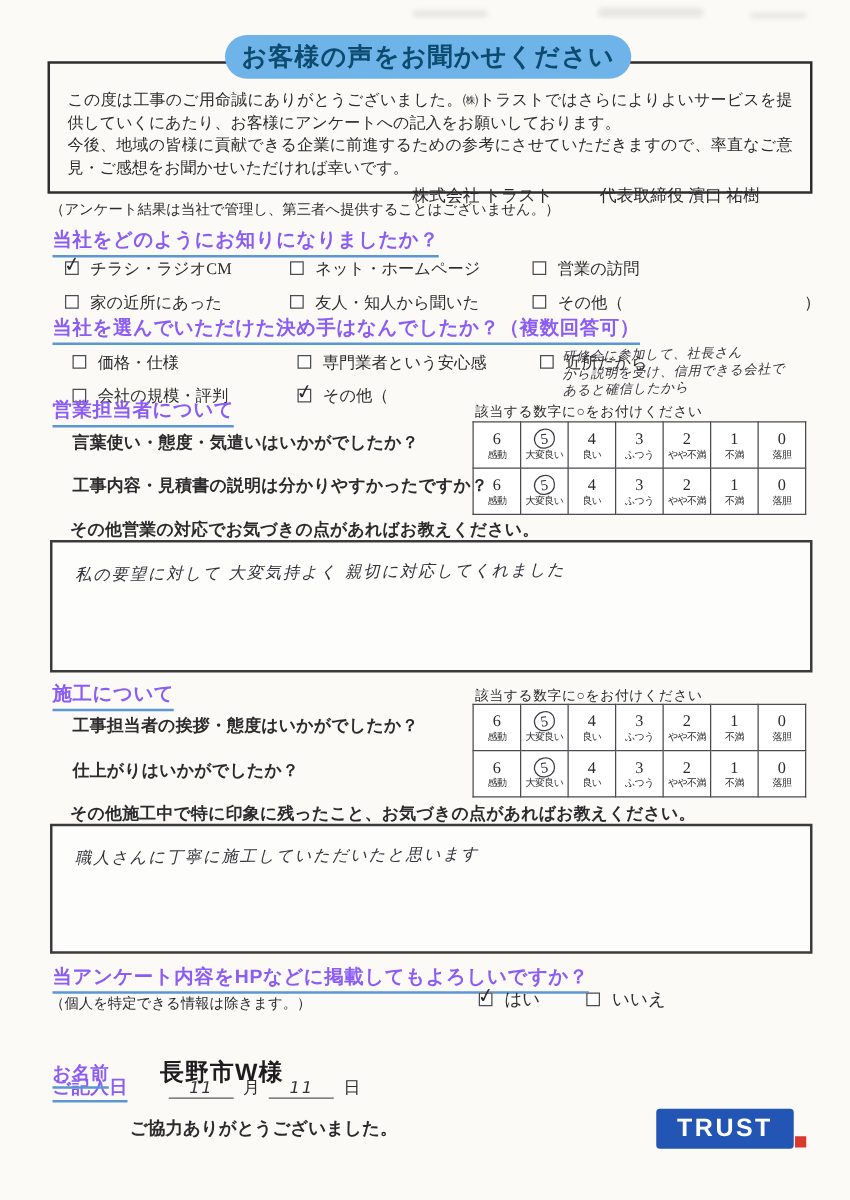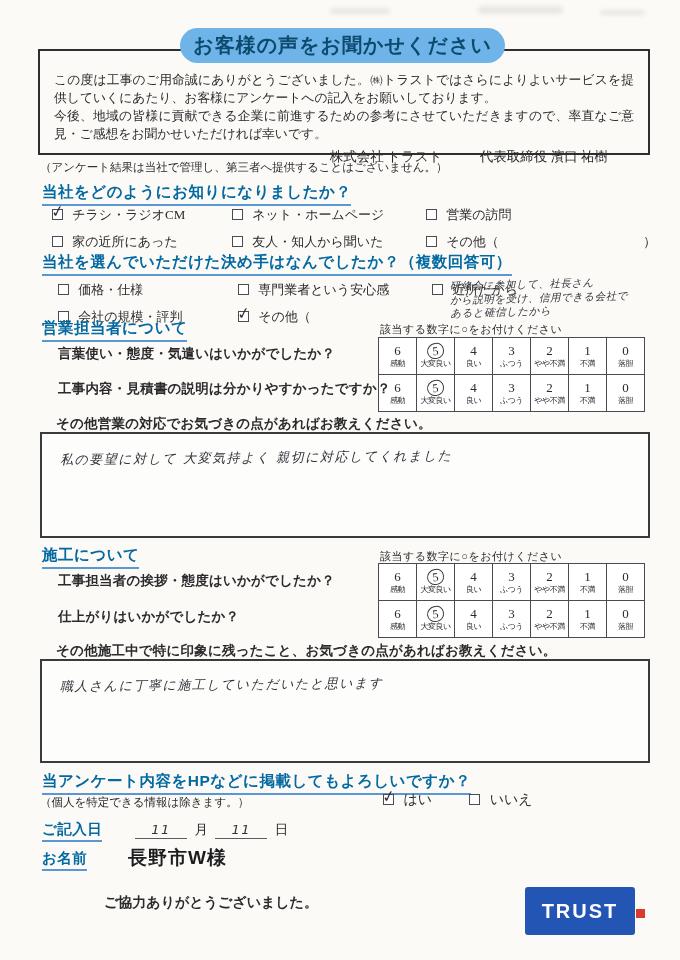--- a/index.html
+++ b/index.html
@@ -25,21 +25,21 @@
     padding:20px 14px 0 14px; font-size:12.8px; line-height:1.42;
   }
   .intro-box p { text-align:justify; }
   .signature { text-align:right; padding-right:26px; margin-top:3px; font-size:13.5px; }
   .signature .sig-role { margin-left:34px; }
   .privacy { position:absolute; top:160px; left:40px; font-size:11.5px; }
 
   
   .h-blue {
     position:absolute; display:inline-block;
-    color:#0369a1; font-family:"Liberation Sans", sans-serif;
+    color:#8b5cf6; font-family:"Liberation Sans", sans-serif;
     font-weight:700; font-size:15.5px; letter-spacing:.5px;
     border-bottom:2px solid #5b97d2; padding-bottom:1px;
   }
   .h-blue-sm { font-size:14.5px; }
 
   
   .opt-grid {
     position:absolute; display:grid; grid-template-columns:180px 194px 216px;
     row-gap:9px; font-size:13px;
   }
@@ -109,21 +109,21 @@
     font-size:19px; color:#1d1d20; letter-spacing:1px;
   }
   .closing {
     position:absolute; top:894px; left:104px;
     font-family:"Liberation Sans", sans-serif; font-weight:600; font-size:14px;
   }
   .logo {
     position:absolute; top:887px; left:525px; width:120px; height:32px;
   }
   .logo-rect {
-    position:absolute; left:0; top:0; width:110px; height:48px;
+    position:absolute; left:0; top:0; width:110px; height:32px;
     background:#2355b4; border-radius:3px;
     display:flex; align-items:center; justify-content:center;
     color:#fff; font-family:"Liberation Sans", sans-serif;
     font-weight:700; font-size:20px; letter-spacing:2px;
   }
   .logo-dot { position:absolute; right:0; bottom:1px; width:9px; height:9px; background:#d93a2b; }
 </style>
 </head>
 <body>
 
@@ -366,21 +366,21 @@
       <span>はい</span>
     </span>
     <span class="gap"></span>
     <span>
       <span class="cb"></span>
       <span>いいえ</span>
     </span>
   </div>
 
   <div class="date-row">
-    <span class="h-blue h-blue-sm" style="position:static;">ご記入日</span>
+    <span class="h-blue h-blue-sm" style="position:static;margin-top:40px;">ご記入日</span>
     <span style="display:inline-block;width:22px;"></span>
     <span class="u-line"><span class="hw">11</span></span>
     <span>月</span>
     <span class="u-line"><span class="hw">11</span></span>
     <span>日</span>
   </div>
 
   <div class="h-blue h-blue-sm" style="top:849px;left:42px;">お名前</div>
   <div class="name-value">長野市W様</div>
 

